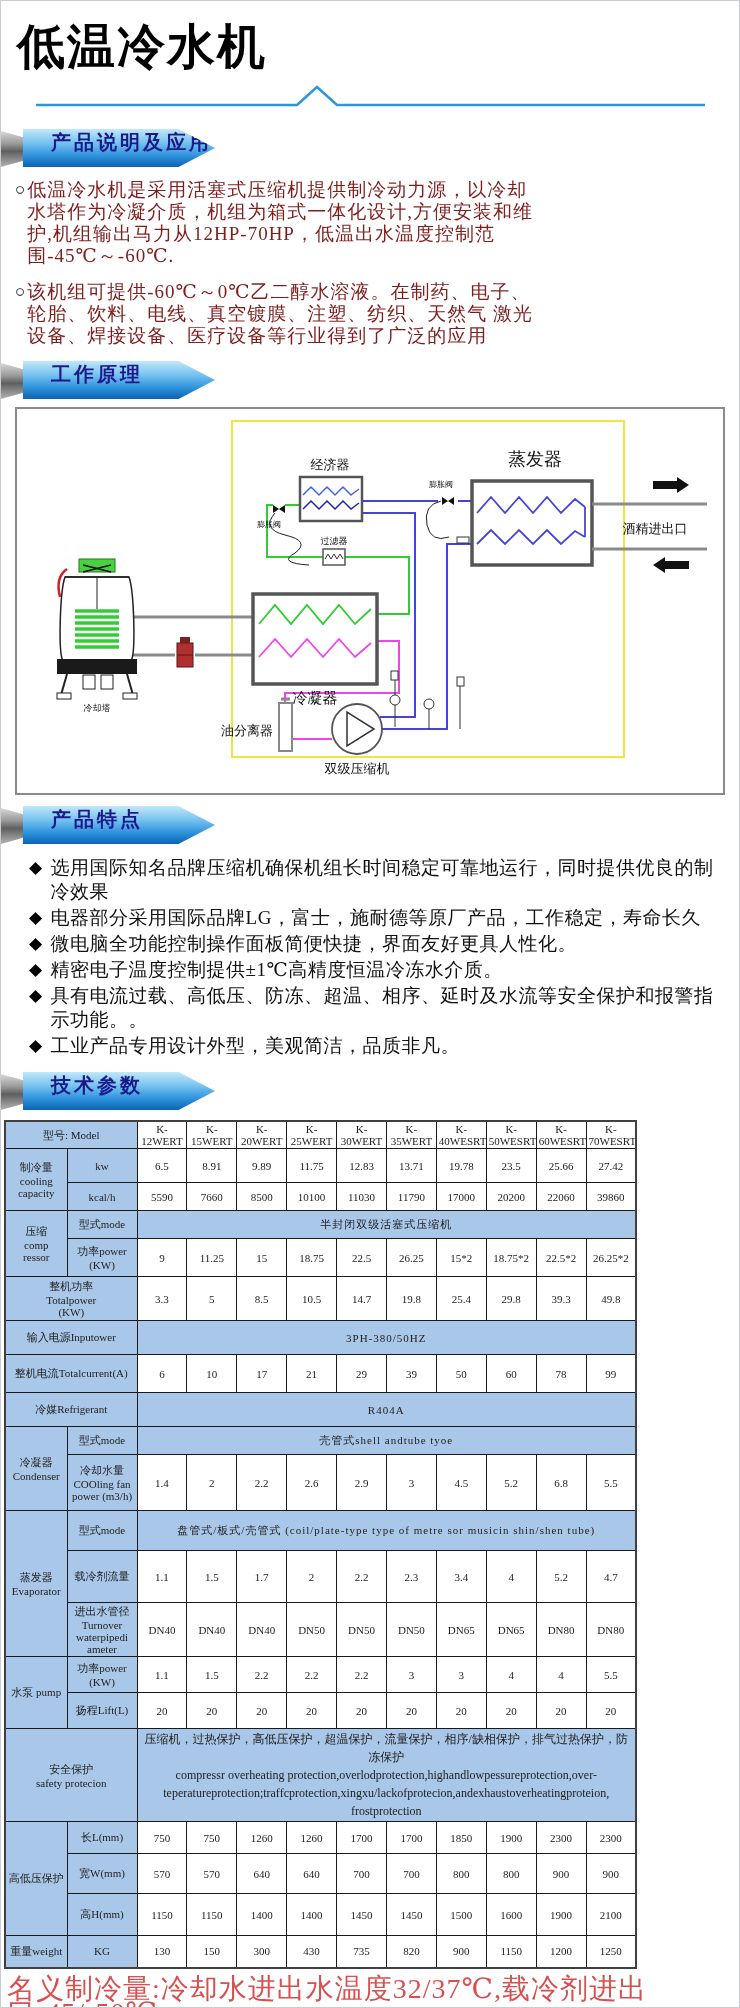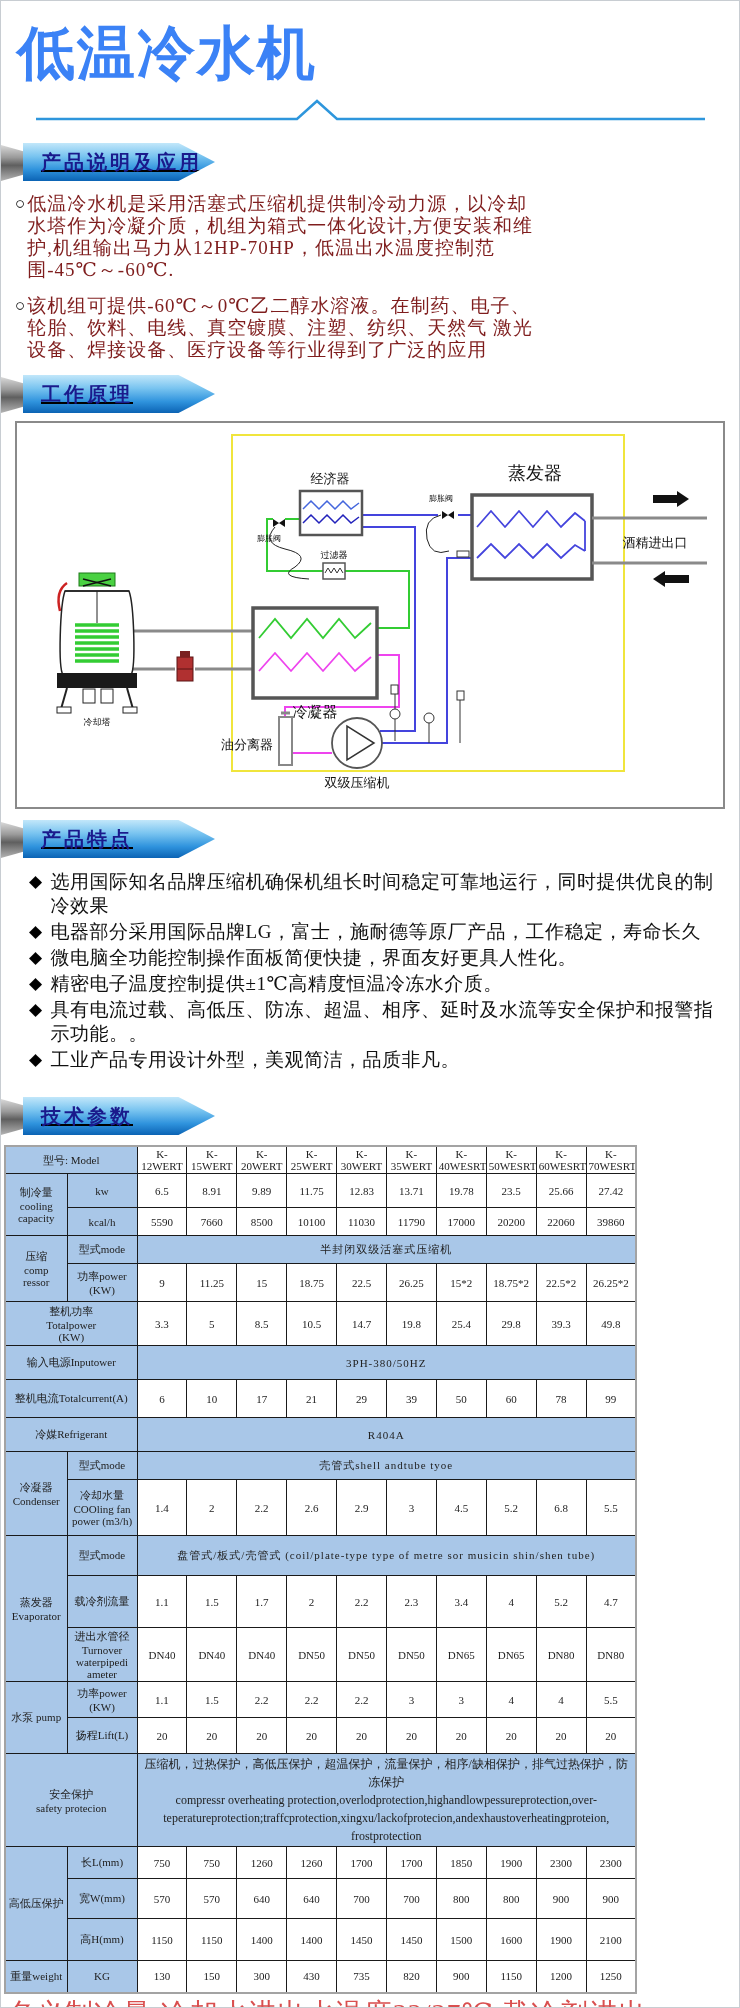--- a/index.html
+++ b/index.html
@@ -1,52 +1,52 @@
 <!DOCTYPE html>
 <html><head>
 <meta charset="utf-8">
 <style>
   * { margin:0; padding:0; box-sizing:border-box; }
   body { background:#e8ecef; font-family:"Liberation Serif","DejaVu Serif",serif; }
   .page { width:740px; height:2008px; margin:0 auto; background:#fff; border:1px solid #c8cdd2; overflow:hidden; position:relative; }
 
   
   .hdr { padding:14px 0 0 16px; }
-  .hdr h1 { font-family:Liberation Sans, sans-serif; font-weight:bold; font-size:58px; color:#3b82f6; letter-spacing:2px; }
+  .hdr h1 { font-family:Liberation Sans, sans-serif; font-weight:bold; font-size:48px; color:#000000; letter-spacing:2px; }
   .underline-svg { display:block; margin-top:2px; }
 
   
   .banner { position:relative; height:40px; margin:14px 0 6px 0; }
   .banner .cone { position:absolute; left:-8px; top:-3px; width:72px; height:46px;
     background:linear-gradient(180deg,#f2f2f2 0%,#9a9a9a 38%,#5f5f5f 55%,#cfcfcf 100%);
     clip-path:polygon(0 6%, 100% 50%, 0 94%); }
   .banner .arrow { position:absolute; left:22px; top:0; width:192px; height:38px;
     clip-path:polygon(0 0, 81% 0, 100% 50%, 81% 100%, 0 100%);
     background:linear-gradient(180deg,#c2e7fa 0%,#79c4f0 35%,#2f93dd 70%,#0b63b4 100%);
-    display:flex; align-items:center; padding-left:18px;text-decoration:underline; }
+    display:flex; padding-left:28px; }
   .banner .banner-text { color:#1a1a8c; font-weight:bold; font-size:20px; letter-spacing:3px;
     font-family:"Liberation Sans","DejaVu Sans",sans-serif; }
 
   
   .desc { width:520px; margin:10px 0 0 14px; }
   .desc .para { display:flex; margin-bottom:14px; }
   .desc .ring { font-weight:bold; font-size:17px; line-height:22px; margin-right:2px; }
   .desc .ptext { font-size:19px; line-height:22px; color:#7f1d1d; letter-spacing:1px; }
 
   
   .diagram-box { margin:6px 14px 0 14px; border:2px solid #8a8a8a; background:#fff; }
 
   
   .features { list-style:none; margin:10px 0 0 28px; width:700px; }
   .features li { display:flex; font-size:19px; line-height:24px; color:#111; margin-bottom:2px; letter-spacing:0.5px; }
   .features .diamond { margin-right:8px; font-size:17px; line-height:24px; color:#000; }
 
   
   .spec-wrap { margin:8px 3px 0 3px; }
-  table.spec { border-collapse:collapse; width:633px; table-layout:fixed; border:2px solid #a3a3a3;
+  table.spec { border-collapse:collapse; width:633px; table-layout:fixed; border:2px solid #404040;
     font-family:"Liberation Serif","DejaVu Serif",serif; }
   table.spec td { border:1px solid #1a1a1a; text-align:center; vertical-align:middle;
     font-size:11px; color:#222; padding:1px 2px; white-space:pre-line; overflow:hidden; }
   table.spec col.c1 { width:62px; } table.spec col.c2 { width:70px; }
   td.gcell, td.lcell, td.scell, td.mhead { background:#a9c7e8; }
   td.vcell, td.mcol { background:#fff; }
   td.scell { font-size:12px; letter-spacing:1px; }
   td.scell.small { font-size:12px; letter-spacing:0; line-height:1.5; }
   td.mcol { font-size:11px; letter-spacing:0; }
   td.mhead { font-size:12px; }
@@ -251,21 +251,21 @@
       <li>
         <span class="diamond">◆</span>
         <span>具有电流过载、高低压、防冻、超温、相序、延时及水流等安全保护和报警指示功能。。</span>
       </li>
       <li>
         <span class="diamond">◆</span>
         <span>工业产品专用设计外型，美观简洁，品质非凡。</span>
       </li>
     </ul>
 
-  <div class="banner" style="margin-top:25px;">
+  <div class="banner" style="margin-top:14px;">
     <span class="cone"></span>
     <span class="arrow">
       <span class="banner-text">技术参数</span>
     </span>
   </div>
 
   <div class="spec-wrap">
     <table class="spec" id="spec-table">
       <colgroup>
         <col class="c1">

